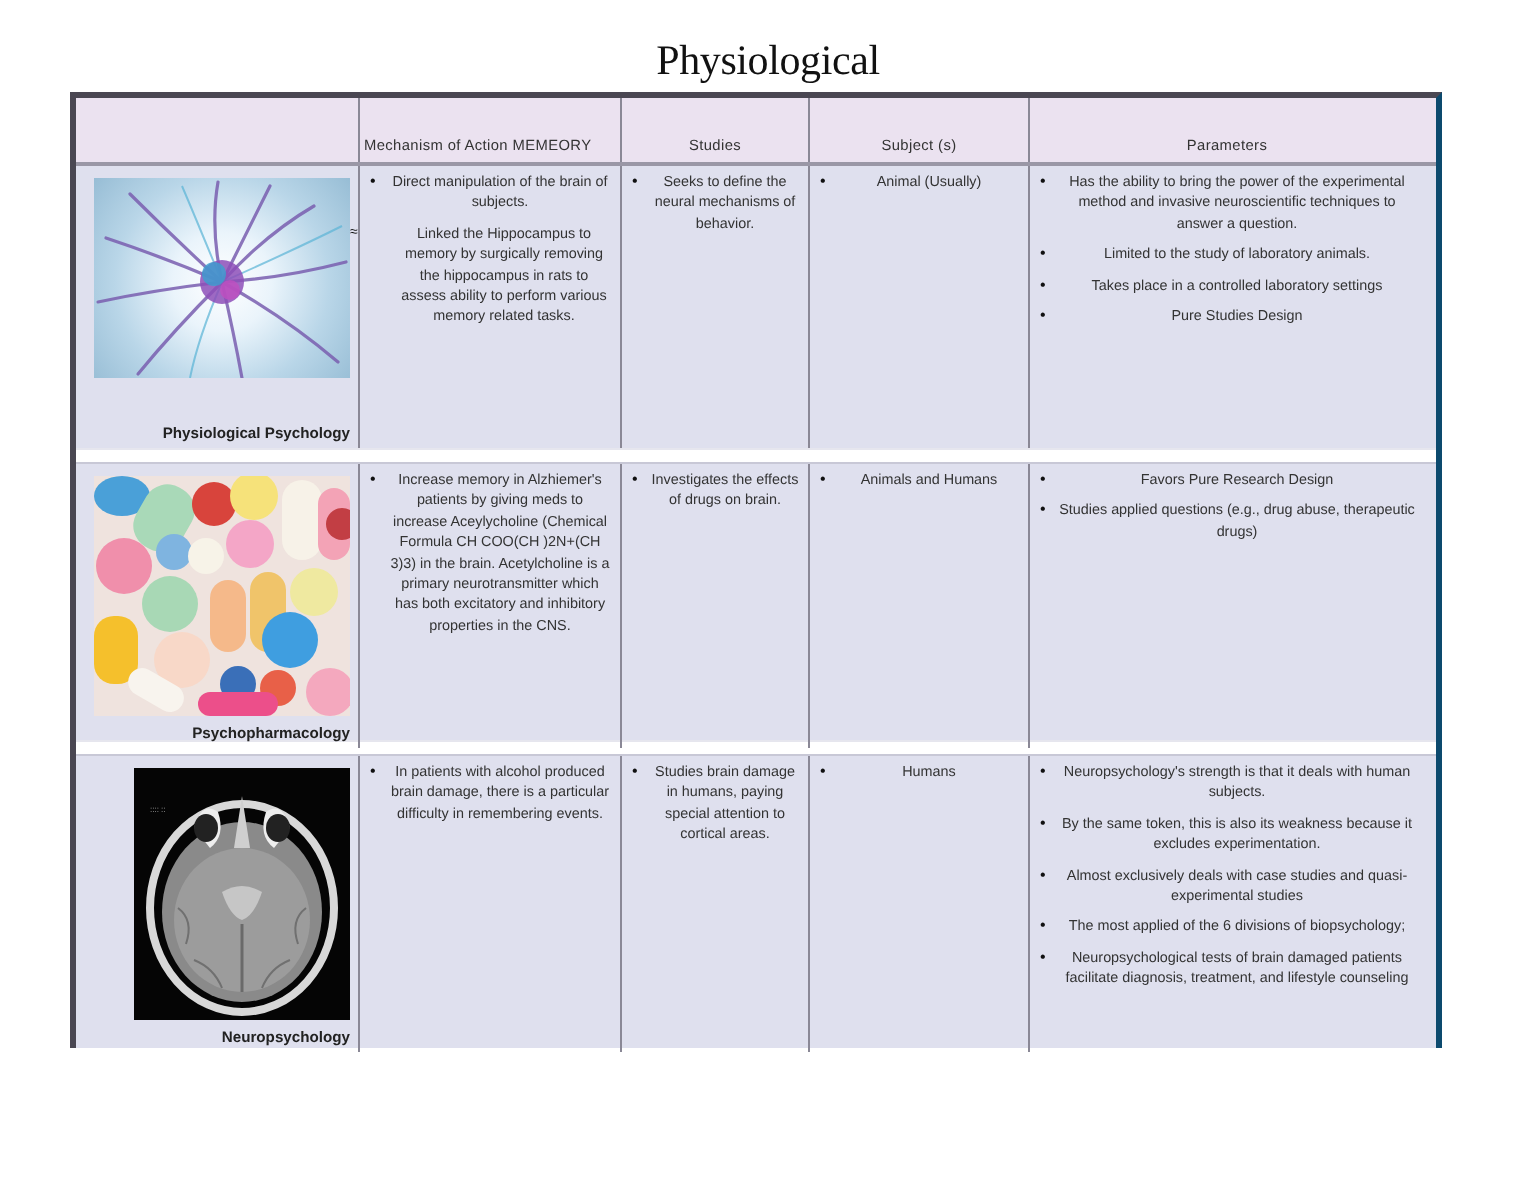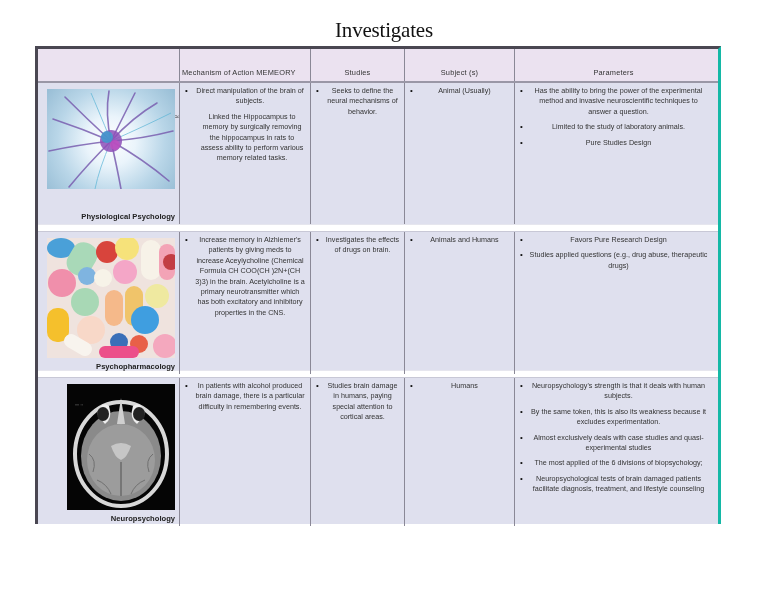--- a/index.html
+++ b/index.html
@@ -1,18 +1,18 @@
 <!DOCTYPE html>
 <html><head>
 <meta charset="utf-8">
 <style>
   html, body { margin:0; padding:0; background:#ffffff; }
   body { width:768px; height:594px; position:relative; overflow:hidden; font-family:"Liberation Sans", sans-serif; color:#222; }
   .title { position:absolute; left:0; top:18px; width:768px; text-align:center; font-family:"Liberation Serif", serif; font-size:21px; color:#111; letter-spacing:-0.2px; }
-  .table { position:absolute; left:35px; top:46px; width:680px; border-top:3px solid #4a4752; border-left:3px solid #4a4752; border-right:3px solid #14b8a6; }
+  .table { position:absolute; left:35px; top:46px; width:680px; border-top:3px solid #4a4752; border-left:3px solid #4a4752; border-right:3px solid #0c4a6e; }
   .row { display:grid; grid-template-columns:142px 131px 94px 110px 197px; }
   .cell { border-right:1px solid #8a8896; box-sizing:border-box; padding:3px 4px; font-size:7.2px; line-height:10.4px; }
   .cell:last-child { border-right:none; }
   .header { background:#ebe2f0; height:32px; border-bottom:2px solid #9a97a6; }
   .header .cell { display:flex; align-items:flex-end; justify-content:center; padding-bottom:3px; font-size:7.4px; color:#333; letter-spacing:0.2px; }
   .header .cell.first-hdr { justify-content:flex-start; padding-left:2px; }
   .body-row { background:#dfe0ee; }
   .sep { height:6px; background:#ffffff; border-top:1px solid #e6e6ee; border-bottom:1px solid #c8c8d6; }
   .label-cell { display:flex; flex-direction:column; align-items:flex-end; justify-content:space-between; padding:6px 4px 2px 4px; }
   .label { font-weight:bold; font-size:7.6px; color:#222; margin-top:4px; }
@@ -22,21 +22,21 @@
   li::before { content:"•"; position:absolute; left:1px; top:0; font-size:8px; color:#111; }
   li.alt::before { content:"≈"; left:-9px; font-size:7px; }
   li.alt { padding-left:14px; }
   .neuron { background:radial-gradient(circle at 50% 52%, #ffffff 0%, #eaf4fb 30%, #b9d6e8 65%, #97bdd5 100%); }
   .pills { background:#f4e8e2; }
   .mri { background:#060606; width:108px; height:126px; }
 </style>
 </head>
 <body>
 
-<div class="title">Investigates</div>
+<div class="title">Physiological</div>
 
 <div class="table">
 
   <div class="row header">
     <div class="cell first-hdr"></div>
     <div class="cell first-hdr">Mechanism  of Action MEMEORY</div>
     <div class="cell">Studies</div>
     <div class="cell">Subject (s)</div>
     <div class="cell">Parameters</div>
   </div>
@@ -82,20 +82,21 @@
     </div>
     <div class="cell">
       <ul>
           <li>Animal (Usually)</li>
         </ul>
     </div>
     <div class="cell">
       <ul>
         <li>Has the ability to bring the power of the experimental method and invasive neuroscientific techniques to answer a question.</li>
         <li>Limited to the study of laboratory animals.</li>
+        <li>Takes place in a controlled laboratory settings</li>
         <li>Pure Studies Design</li>
       </ul>
     </div>
   </div>
 
   <div class="sep"></div>
 
   <div class="row body-row" style="height:138px;">
     <div class="cell label-cell">
       <div class="img pills" style="height:120px;">

